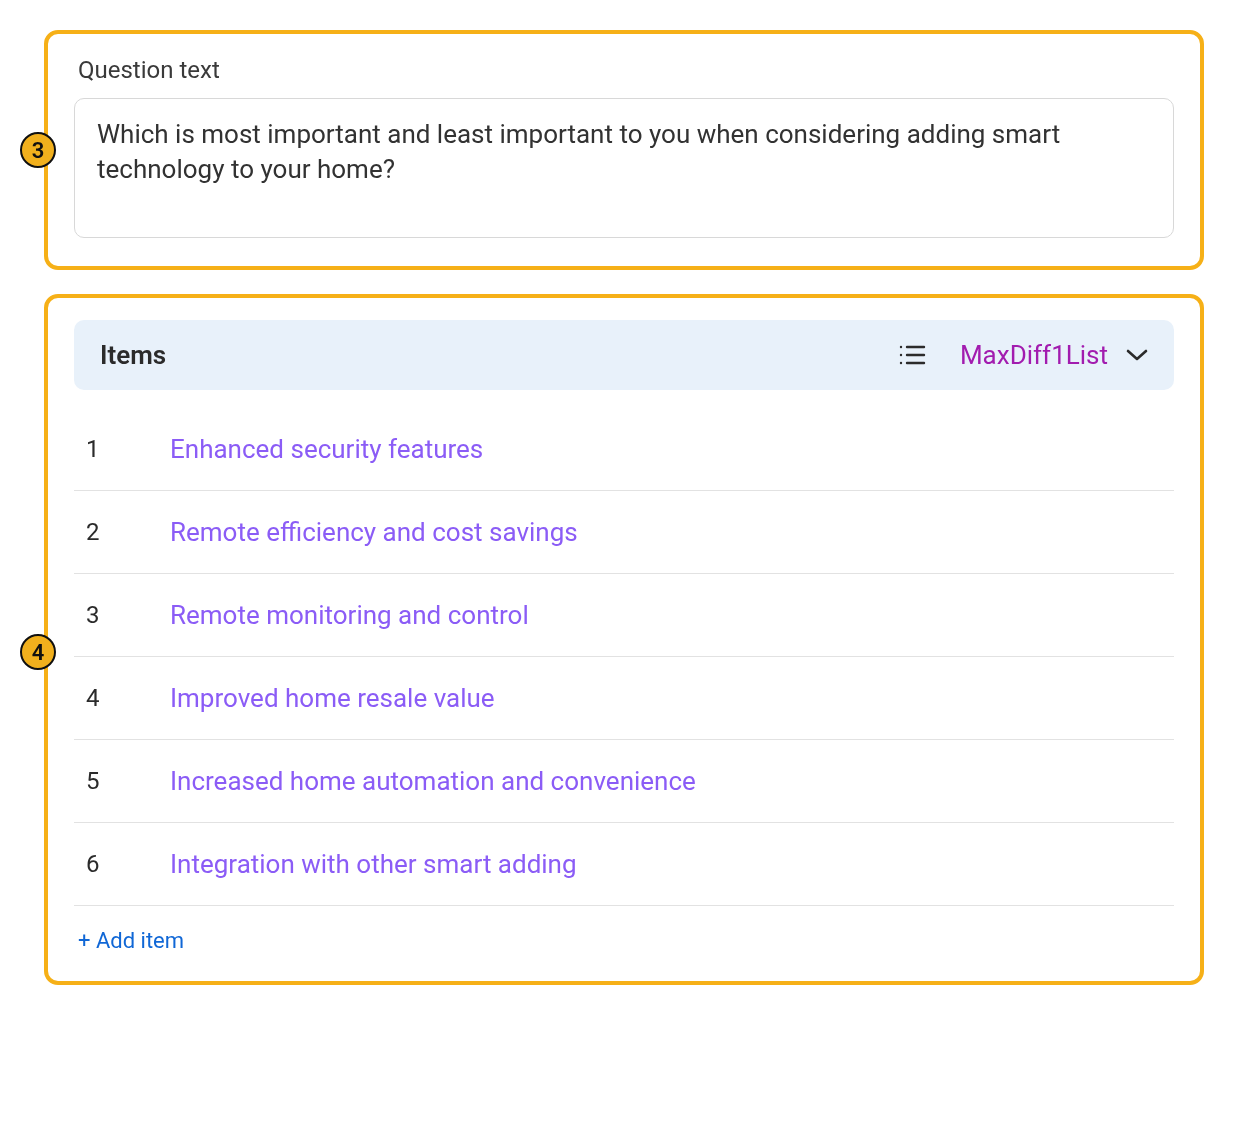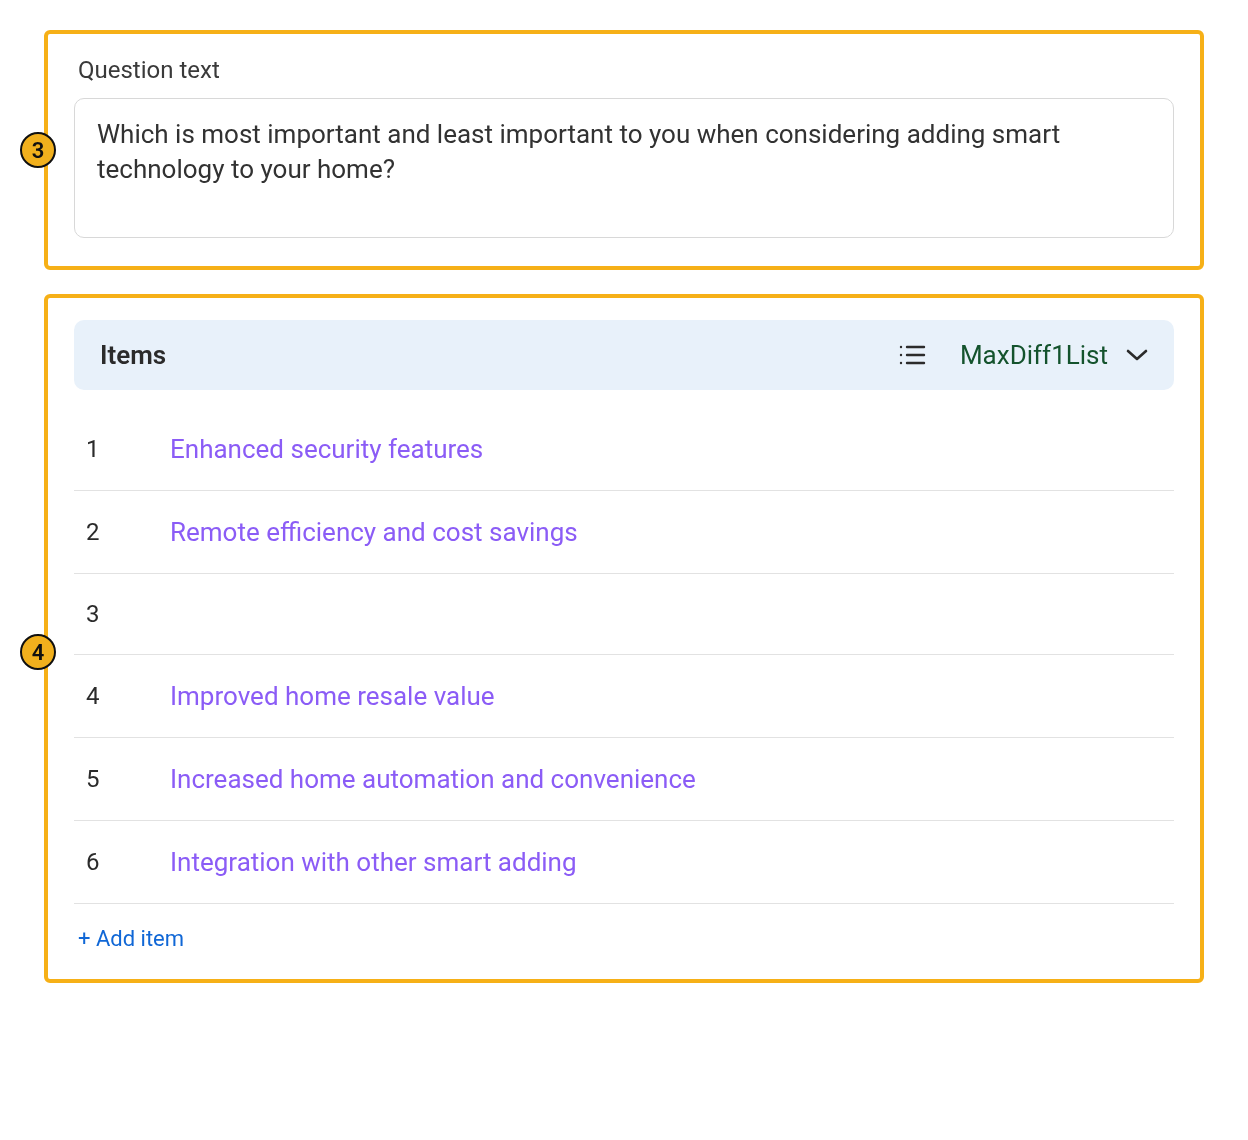--- a/index.html
+++ b/index.html
@@ -28,21 +28,21 @@
     display: flex; align-items: center; justify-content: center;
     font-size: 22px; font-weight: 600; color: #101010;
     z-index: 10;
   }
   .badge-3 { top: 132px; left: 20px; }
   .badge-4 { top: 634px; left: 20px; }
 
   
   .panel {
     border: 4px solid #f6b017;
-    border-radius: 6px;
+    border-radius: 14px;
     background: #fff;
     padding: 22px 26px 24px 26px;
     position: relative;
   }
   .panel + .panel { margin-top: 24px; }
 
   
   .q-label {
     font-size: 24px;
     color: #3a3a3a;
@@ -79,21 +79,21 @@
   }
   .list-selector {
     display: flex;
     align-items: center;
     gap: 18px;
     cursor: pointer;
   }
   .list-selector .list-icon svg { display: block; }
   .list-selector .list-name {
     font-size: 26px;
-    color: #14532d;
+    color: #a21caf;
     margin-left: 16px;
   }
   .list-selector .chev-icon svg { display: block; }
 
   .item-row {
     display: flex;
     align-items: center;
     padding: 26px 6px;
     border-bottom: 1px solid #e2e2e2;
   }
@@ -162,20 +162,21 @@
       <div class="item-row">
         <span class="item-num">1</span>
         <span class="item-text">Enhanced security features</span>
       </div>
       <div class="item-row">
         <span class="item-num">2</span>
         <span class="item-text">Remote efficiency and cost savings</span>
       </div>
       <div class="item-row">
         <span class="item-num">3</span>
+        <span class="item-text">Remote monitoring and control</span>
       </div>
       <div class="item-row">
         <span class="item-num">4</span>
         <span class="item-text">Improved home resale value</span>
       </div>
       <div class="item-row">
         <span class="item-num">5</span>
         <span class="item-text">Increased home automation and convenience</span>
       </div>
       <div class="item-row">

